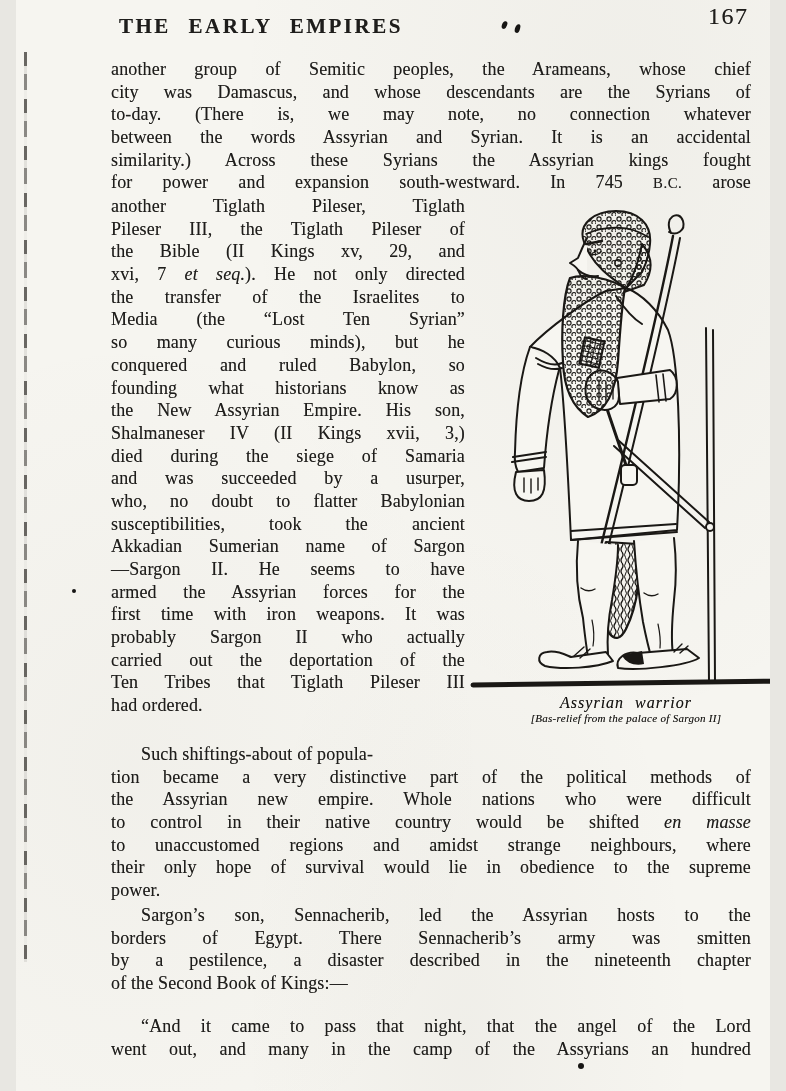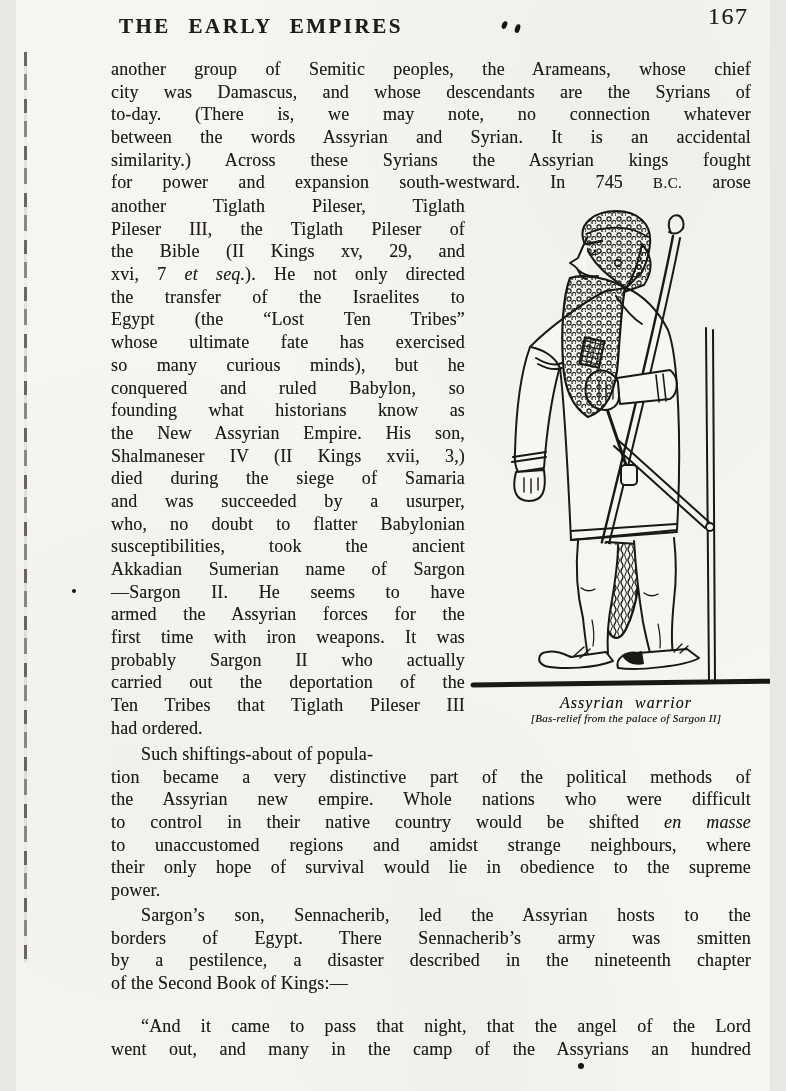--- a/index.html
+++ b/index.html
@@ -69,22 +69,21 @@
     <div class="ln">similarity.)  Across these Syrians the Assyrian kings fought</div>
     <div class="ln"><span>for power and expansion south-westward.  In 745 </span><span class="sc">B.C.</span><span> arose</span></div>
   </div>
 
   <div class="block b-col txt">
     <div class="ln">another Tiglath Pileser, Tiglath</div>
     <div class="ln">Pileser III, the Tiglath Pileser of</div>
     <div class="ln">the Bible (II Kings xv, 29, and</div>
     <div class="ln"><span>xvi, 7 </span><span class="it">et seq.</span><span>).  He not only directed</span></div>
     <div class="ln">the transfer of the Israelites to</div>
-    <div class="ln">Egypt (the “Lost Ten Tribes”</div>
-    <div class="ln">whose ultimate fate has exercised</div>
+    <div class="ln">Media (the “Lost Ten Syrian”</div>
     <div class="ln">so many curious minds), but he</div>
     <div class="ln">conquered and ruled Babylon, so</div>
     <div class="ln">founding what historians know as</div>
     <div class="ln">the New Assyrian Empire.  His son,</div>
     <div class="ln">Shalmaneser IV (II Kings xvii, 3,)</div>
     <div class="ln">died during the siege of Samaria</div>
     <div class="ln">and was succeeded by a usurper,</div>
     <div class="ln">who, no doubt to flatter Babylonian</div>
     <div class="ln">susceptibilities, took the ancient</div>
     <div class="ln">Akkadian Sumerian name of Sargon</div>

